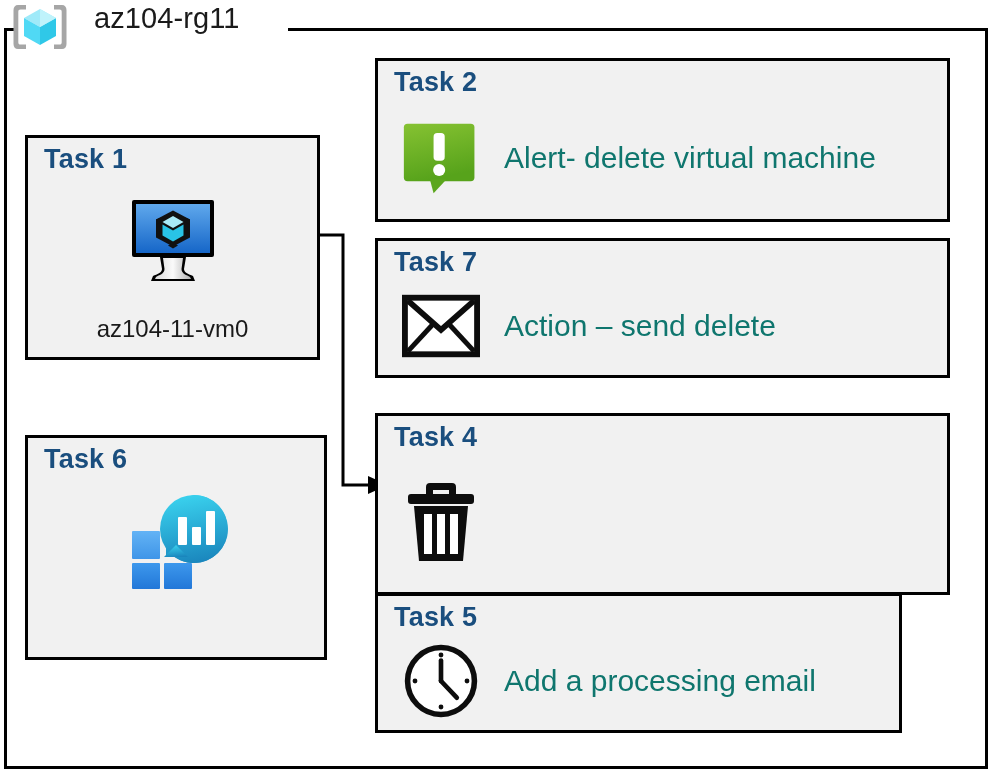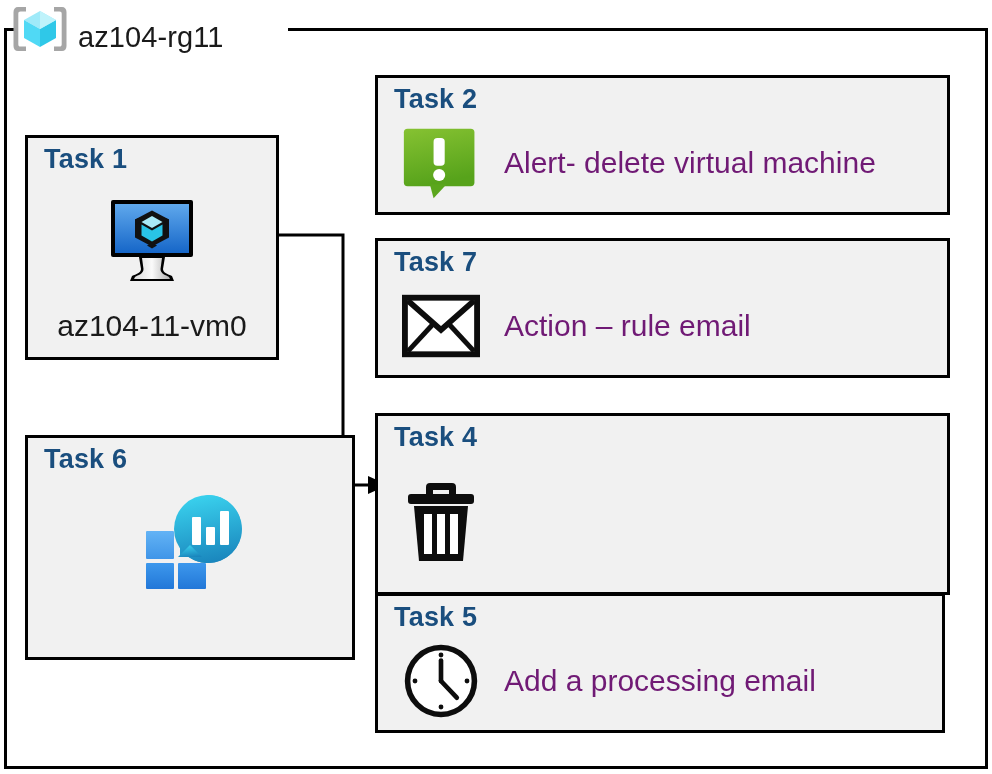--- a/index.html
+++ b/index.html
@@ -41,22 +41,22 @@
     height: 56px;
     background: #ffffff;
   }
 
   .rg-header {
     position: absolute;
     left: 12px;
     top: 2px;
     height: 52px;
     display: flex;
-    align-items: flex-end;
-    gap: 10px;
+    align-items: flex-start;
+    gap: 26px;
   }
   .rg-icon {
     width: 56px;
     height: 50px;
     position: relative;
     flex: none;
   }
   .rg-title {
     font-size: 29px;
     color: #1a1a1a;
@@ -93,21 +93,21 @@
     display: flex;
     align-items: center;
     justify-content: center;
   }
   .card-vertical .v-caption {
     position: absolute;
     left: 0;
     right: 0;
     bottom: 14px;
     text-align: center;
-    font-size: 30px;
+    font-size: 24px;
     color: #1a1a1a;
     white-space: nowrap;
   }
 
   
   .card-horizontal .h-row {
     position: absolute;
     left: 24px;
     right: 10px;
     top: 44px;
@@ -119,21 +119,21 @@
   .card-horizontal .h-icon {
     width: 78px;
     height: 78px;
     flex: none;
     display: flex;
     align-items: center;
     justify-content: center;
   }
   .card-horizontal .h-caption {
     font-size: 30px;
-    color: #701a75;
+    color: #0f766e;
     white-space: nowrap;
   }
 
   
   .connector {
     position: absolute;
     left: 0; top: 0;
     width: 992px; height: 774px;
     pointer-events: none;
   }
@@ -167,21 +167,21 @@
       </svg>
     </div>
     <div class="rg-title">az104-rg11</div>
   </div>
 
   <svg class="connector">
     <path d="M198,235 L343,235 L343,485 L368,485" fill="none" stroke="#000000" stroke-width="3"></path>
     <polygon points="368,476 388,485 368,494" fill="#000000"></polygon>
   </svg>
 
-  <div class="card card-vertical" style="left:25px; top:135px; width:254px; height:225px;">
+  <div class="card card-vertical" style="left:25px; top:135px; width:295px; height:225px;">
     <div class="card-title">Task 1</div>
     <div class="v-icon">
       <svg width="92" height="88" viewBox="0 0 92 88">
         <defs>
           <linearGradient id="vmScreen" x1="0" y1="0" x2="0" y2="1">
             <stop offset="0%" stop-color="#5fa8ec"></stop>
             <stop offset="100%" stop-color="#1666c8"></stop>
           </linearGradient>
           <linearGradient id="vmStand" x1="0" y1="0" x2="1" y2="0">
             <stop offset="0%" stop-color="#d9d9d9"></stop>
@@ -205,21 +205,21 @@
           <polygon points="10.5,-4 0,2 0,13 10.5,7" fill="#29c4e6"></polygon>
           <polygon points="-17,-9 -12,-11 -12,-6 -17,-4" fill="#111111"></polygon>
           <polygon points="17,-9 12,-11 12,-6 17,-4" fill="#111111"></polygon>
           <polygon points="-5,17 0,20 5,17 0,14" fill="#111111"></polygon>
         </g>
       </svg>
     </div>
     <div class="v-caption">az104-11-vm0</div>
   </div>
 
-  <div class="card card-vertical" style="left:25px; top:435px; width:330px; height:225px;">
+  <div class="card card-vertical" style="left:25px; top:435px; width:302px; height:225px;">
     <div class="card-title">Task 6</div>
     <div class="v-icon">
       <svg width="104" height="96" viewBox="0 0 104 96">
         <defs>
           <linearGradient id="laCircle" x1="0.35" y1="0" x2="0.55" y2="1">
             <stop offset="0%" stop-color="#3ad2ee"></stop>
             <stop offset="100%" stop-color="#1a86bd"></stop>
           </linearGradient>
           <linearGradient id="laSq1" x1="0" y1="0" x2="0" y2="1">
             <stop offset="0%" stop-color="#63b3f5"></stop>
@@ -239,21 +239,21 @@
         <circle cx="70" cy="36" r="34" fill="url(#laCircle)"></circle>
         <path d="M40,64 L52,52 L64,64 Z" fill="url(#laCircle)"></path>
 
         <rect x="54" y="24" width="9" height="28" rx="1" fill="#ffffff"></rect>
         <rect x="68" y="34" width="9" height="18" rx="1" fill="#ffffff"></rect>
         <rect x="82" y="18" width="9" height="34" rx="1" fill="#ffffff"></rect>
       </svg>
     </div>
   </div>
 
-  <div class="card card-horizontal" style="left:375px; top:75px; width:575px; height:140px;">
+  <div class="card card-horizontal" style="left:375px; top:58px; width:575px; height:164px;">
     <div class="card-title">Task 2</div>
     <div class="h-row">
       <div class="h-icon">
         <svg width="84" height="78" viewBox="0 0 84 78">
           <defs>
             <linearGradient id="alertGrad" x1="0" y1="0" x2="0.25" y2="1">
               <stop offset="0%" stop-color="#86c232"></stop>
               <stop offset="100%" stop-color="#57a31b"></stop>
             </linearGradient>
           </defs>
@@ -271,21 +271,21 @@
     <div class="card-title">Task 7</div>
     <div class="h-row">
       <div class="h-icon">
         <svg width="80" height="64" viewBox="0 0 80 64">
           <rect x="3" y="3" width="74" height="58" fill="#ffffff" stroke="#0d0d0d" stroke-width="6"></rect>
           <path d="M6,6 L40,36 L74,6" fill="none" stroke="#0d0d0d" stroke-width="6"></path>
           <path d="M6,58 L31,31" fill="none" stroke="#0d0d0d" stroke-width="5"></path>
           <path d="M74,58 L49,31" fill="none" stroke="#0d0d0d" stroke-width="5"></path>
         </svg>
       </div>
-      <div class="h-caption">Action – rule email</div>
+      <div class="h-caption">Action – send delete</div>
     </div>
   </div>
 
   <div class="card card-horizontal" style="left:375px; top:413px; width:575px; height:182px;">
     <div class="card-title">Task 4</div>
     <div class="h-row">
       <div class="h-icon">
         <svg width="72" height="82" viewBox="0 0 72 82">
 
           <path d="M25,2 L47,2 A4,4 0 0,1 51,6 L51,13 L44,13 L44,9 L28,9 L28,13 L21,13 L21,6
@@ -295,21 +295,21 @@
 
           <path d="M9,25 L63,25 L58,80 L14,80 Z" fill="#0d0d0d"></path>
           <rect x="19" y="33" width="8" height="40" fill="#ffffff"></rect>
           <rect x="32" y="33" width="8" height="40" fill="#ffffff"></rect>
           <rect x="45" y="33" width="8" height="40" fill="#ffffff"></rect>
         </svg>
       </div>
     </div>
   </div>
 
-  <div class="card card-horizontal" style="left:375px; top:593px; width:570px; height:140px;">
+  <div class="card card-horizontal" style="left:375px; top:593px; width:527px; height:140px;">
     <div class="card-title">Task 5</div>
     <div class="h-row">
       <div class="h-icon">
         <svg width="84" height="84" viewBox="0 0 84 84">
           <circle cx="42" cy="42" r="36" fill="#ffffff" stroke="#0d0d0d" stroke-width="6"></circle>
           <circle cx="42" cy="14" r="2.6" fill="#0d0d0d"></circle>
           <circle cx="70" cy="42" r="2.6" fill="#0d0d0d"></circle>
           <circle cx="42" cy="70" r="2.6" fill="#0d0d0d"></circle>
           <circle cx="14" cy="42" r="2.6" fill="#0d0d0d"></circle>
           <path d="M42,42 L42,20" fill="none" stroke="#0d0d0d" stroke-width="5" stroke-linecap="round"></path>

